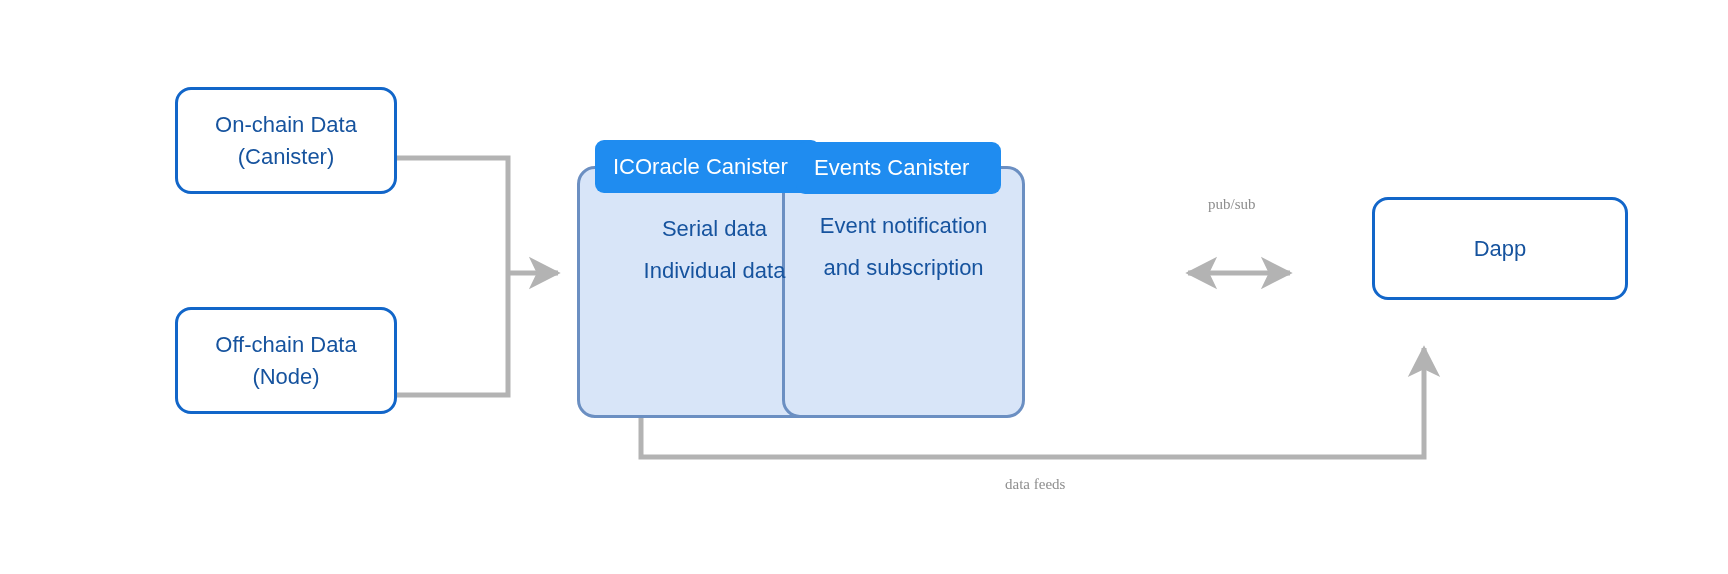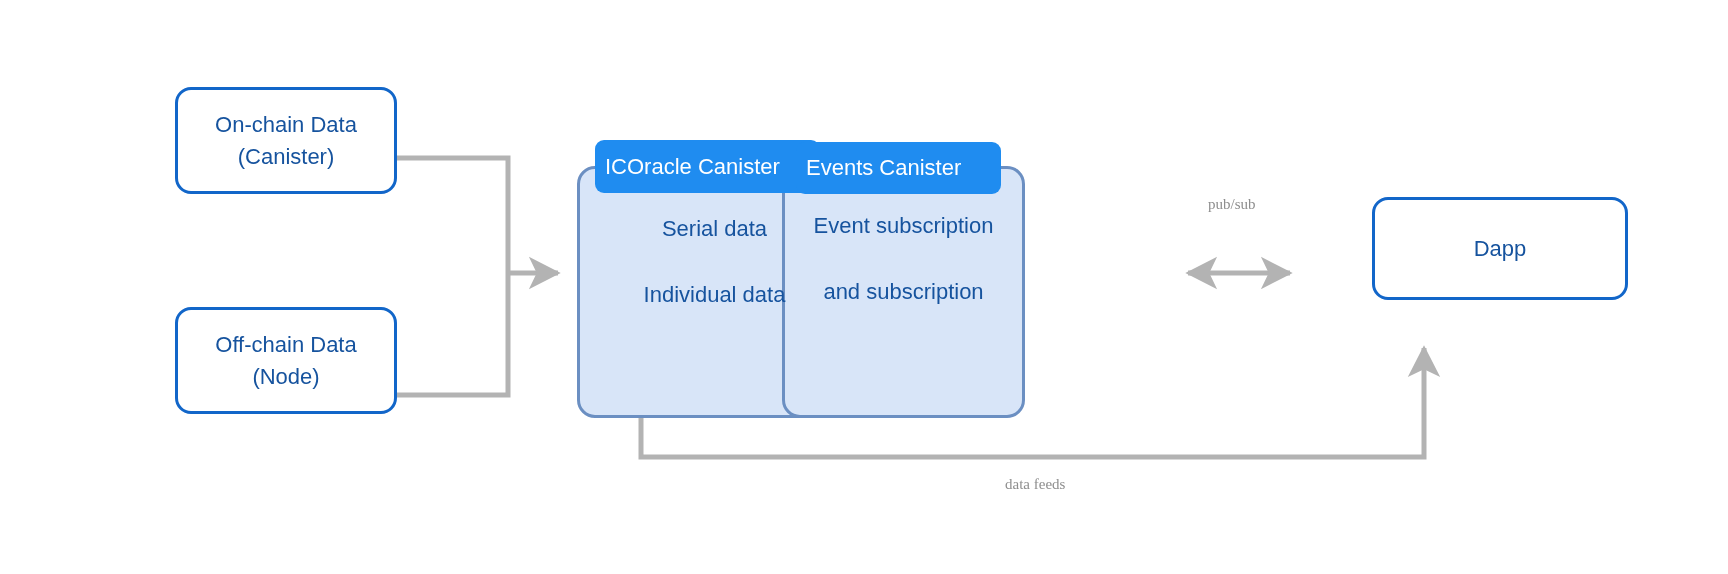--- a/index.html
+++ b/index.html
@@ -59,33 +59,33 @@
   }
   .canister-tab {
     position: absolute;
     box-sizing: border-box;
     background: #1f8cf0;
     border-radius: 9px;
     color: #ffffff;
     font-size: 22px;
     display: flex;
     align-items: center;
-    padding-left: 10px;
+    padding-left: 18px;
     white-space: nowrap;
     z-index: 3;
   }
   .canister-lines {
     position: absolute;
     z-index: 2;
     color: #16539e;
     font-size: 22px;
     display: flex;
     flex-direction: column;
     align-items: center;
-    gap: 40px;
+    gap: 16px;
     white-space: nowrap;
   }
 
   
   .edge-label {
     position: absolute;
     color: #8e8e8e;
     font-size: 15px;
     white-space: nowrap;
     z-index: 4;
@@ -137,21 +137,21 @@
       <span>Individual data</span>
     </div>
   </div>
 
   <div class="canister" style="left:782px; top:140px; width:245px; height:278px;">
     <div class="canister-body" style="top:26px; width:243px; height:252px;"></div>
     <div class="canister-tab" style="left:14px; top:2px; width:205px; height:52px;">
       <span>Events Canister</span>
     </div>
     <div class="canister-lines" style="left:0px; top:73px; width:243px;">
-      <span>Event subscription</span>
+      <span>Event notification</span>
       <span>and subscription</span>
     </div>
   </div>
 
   <div class="src-box" style="left:1372px; top:197px; width:256px; height:103px;">
     <span class="ln">Dapp</span>
   </div>
 
   <div class="edge-label" style="left:1208px; top:196px;">pub/sub</div>
 

